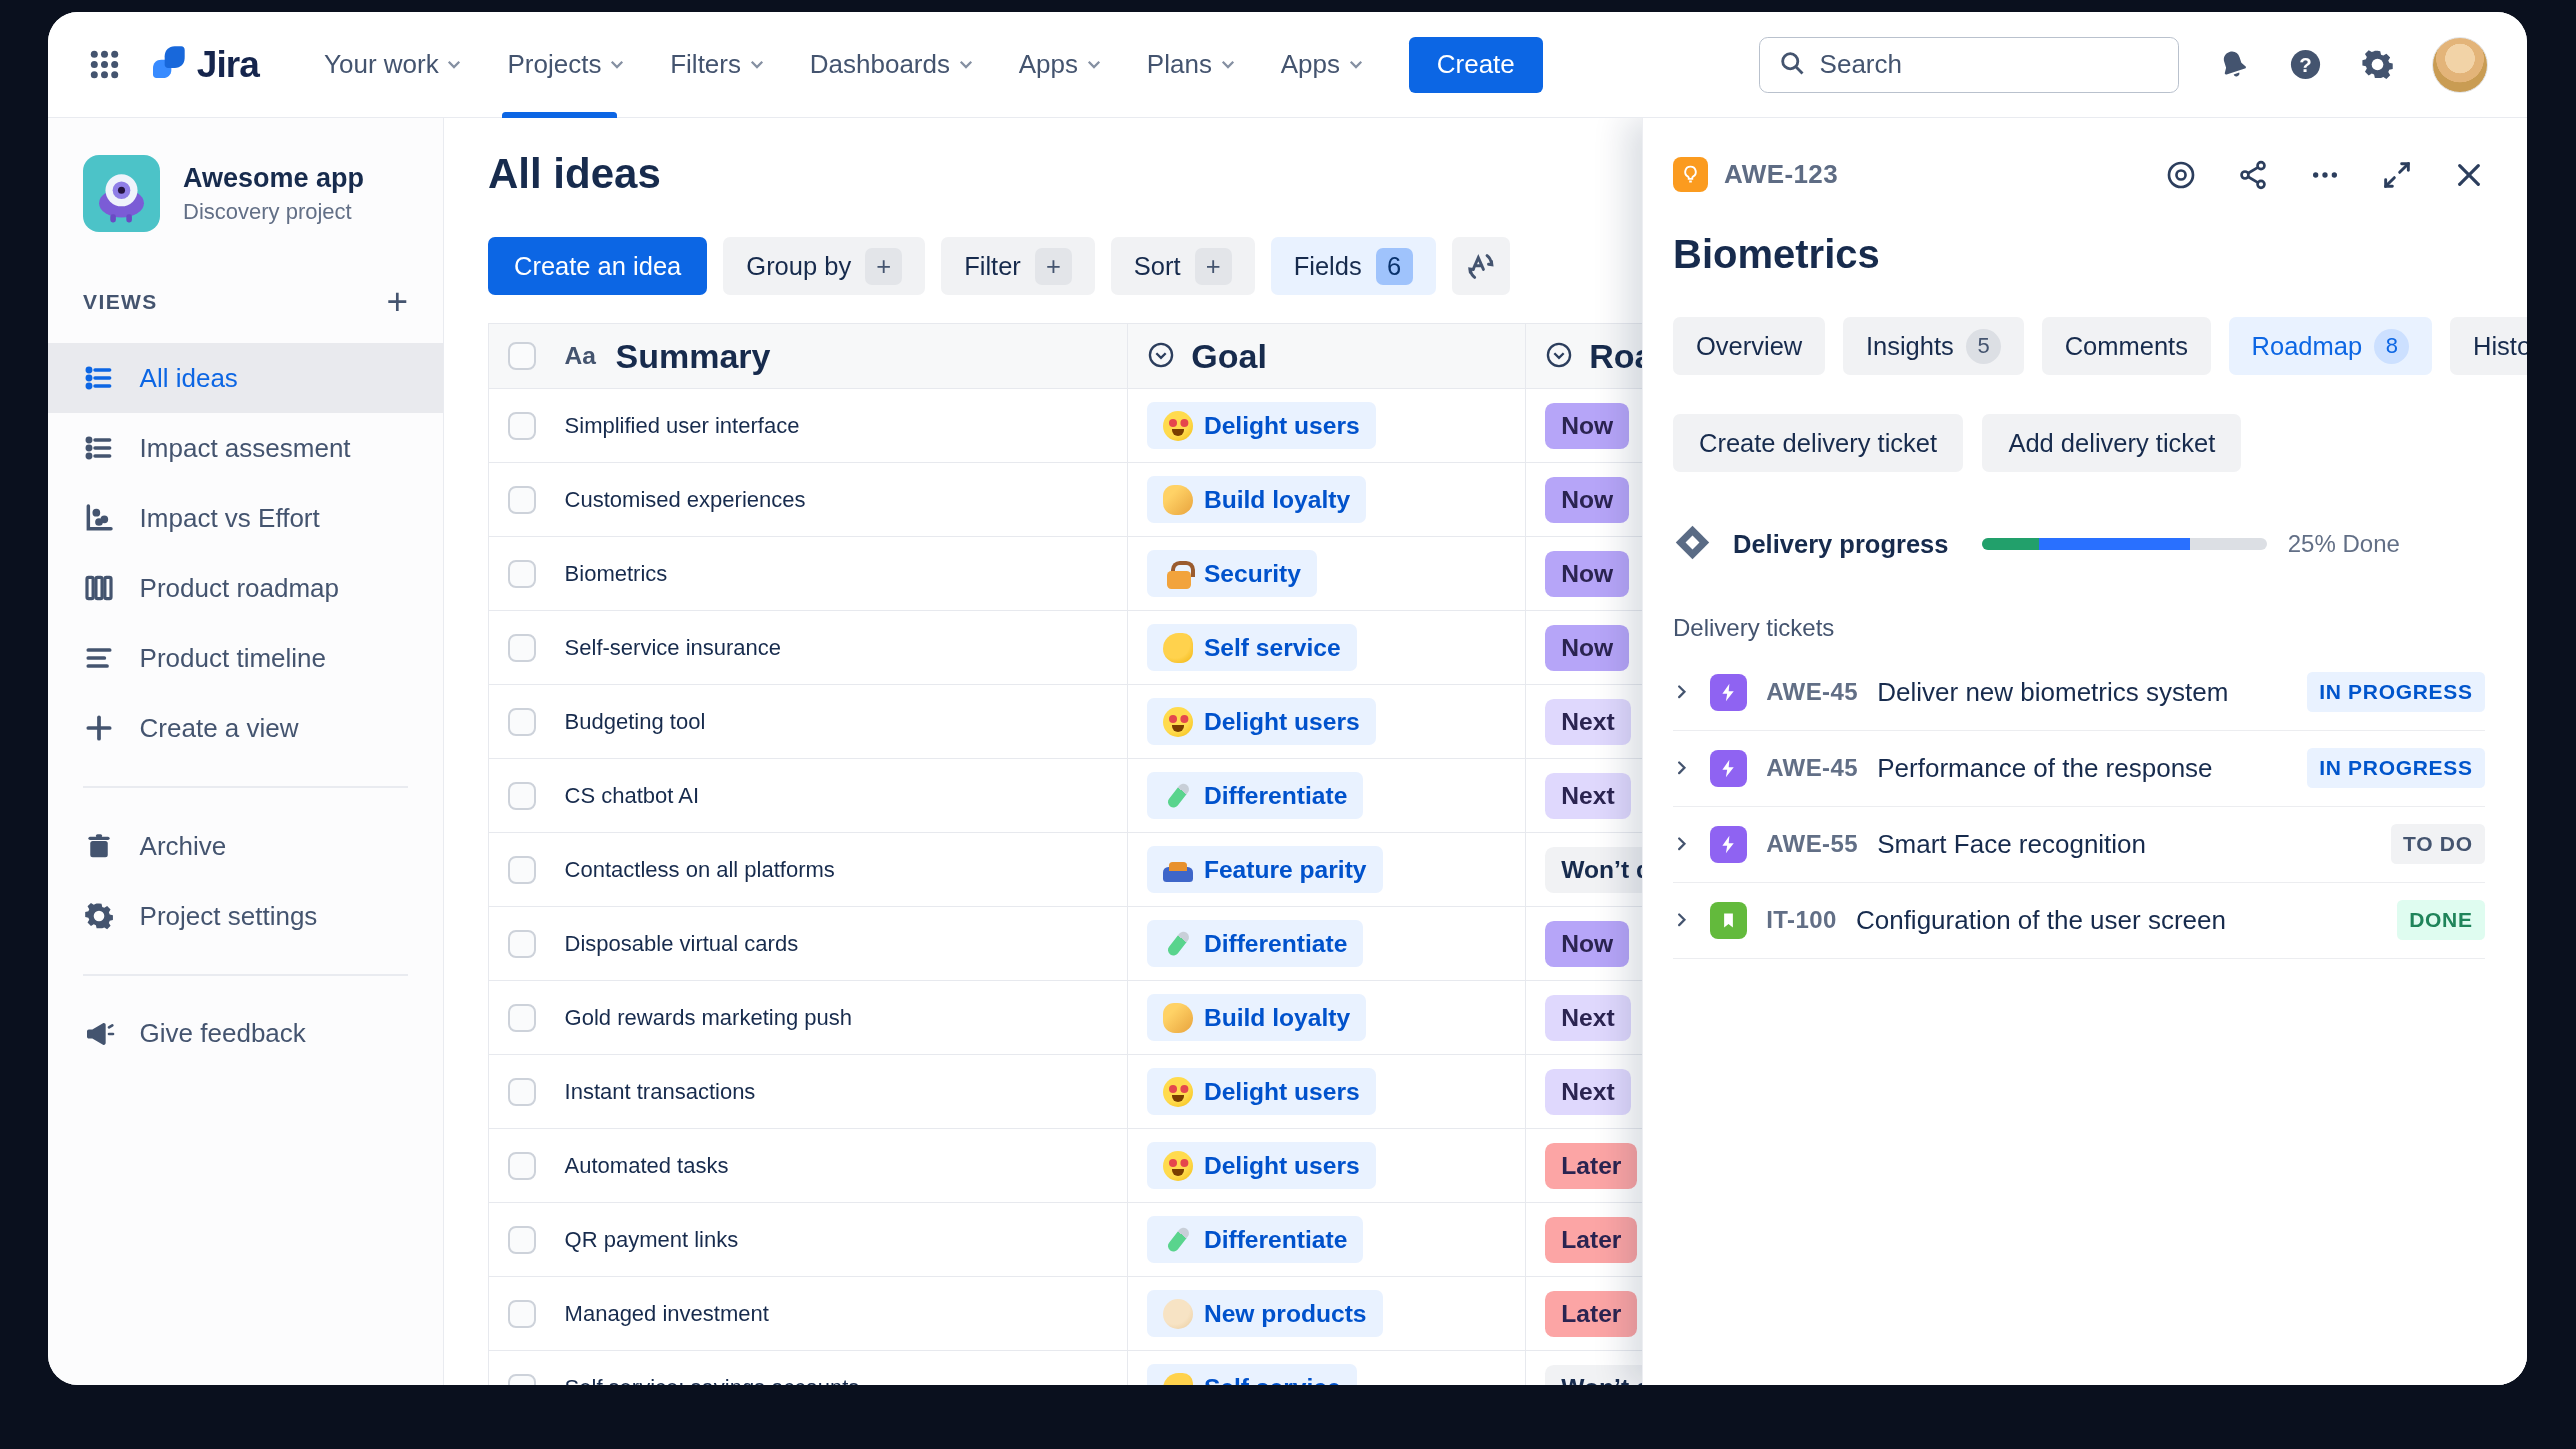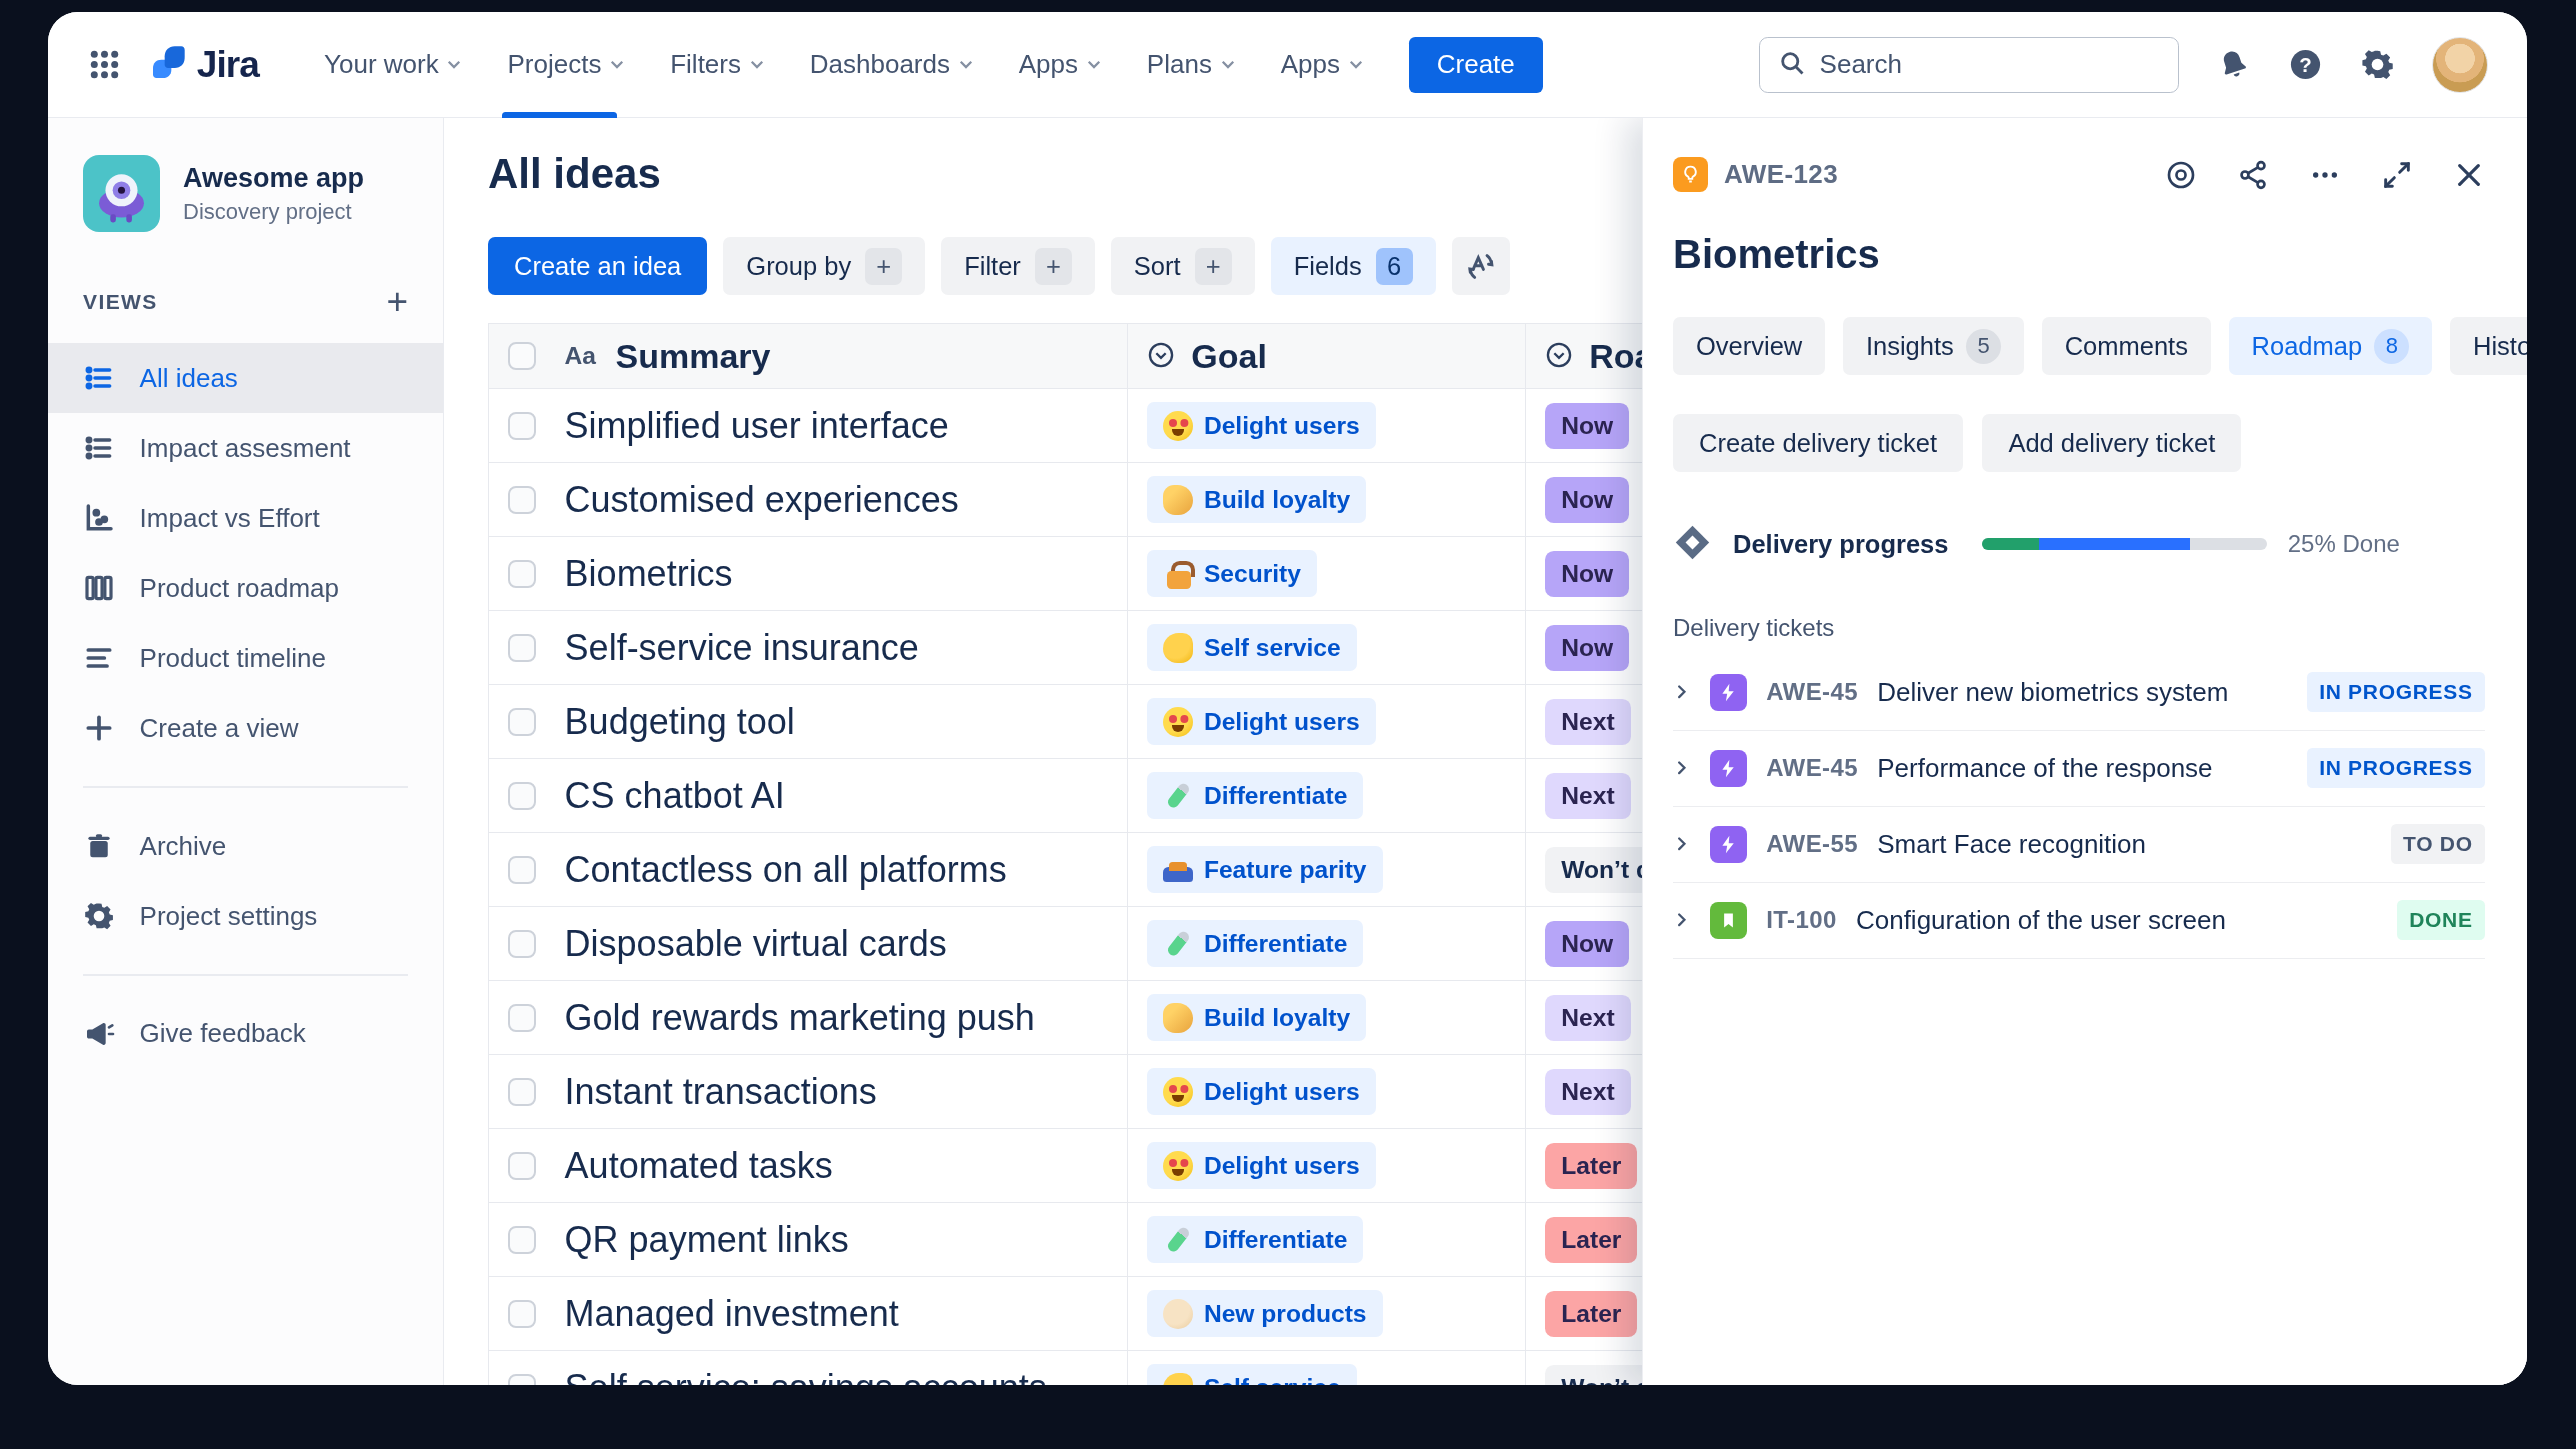--- a/index.html
+++ b/index.html
@@ -54,21 +54,21 @@
 
   
   .table{margin-top:28px;width:1416px;border-top:1.8px solid #E7E9EE;border-left:1.8px solid #E7E9EE}
   .trow{display:flex;border-bottom:1.8px solid #E7E9EE;height:74px;background:#fff}
   .trow.head{height:65px;background:#F7F8F9}
   .cell{display:flex;align-items:center;border-right:1.8px solid #E7E9EE;padding:0 19.3px;gap:16px}
   .c1{width:639px}.c2{width:398px}.c3{width:378px}
   .checkbox{width:28px;height:28px;border:2.6px solid #CDD2DA;border-radius:8px;background:#FAFBFC;flex:none;margin-right:12.3px;cursor:pointer}
   .hlabel{font-size:34px;font-weight:600;color:#172B4D}
   .aa{font-size:24.6px;font-weight:700;color:#44546F;margin-right:3.5px}
-  .sum{font-size:36px;color:#172B4D;white-space:nowrap}
+  .sum{font-size:22px;color:#172B4D;white-space:nowrap}
   .pill-goal{display:flex;align-items:center;gap:10.6px;height:47px;padding:0 16px;border-radius:7px;background:#E9F2FF;cursor:pointer}
   .pill-goal span{font-size:24.6px;font-weight:600;color:#0052CC;white-space:nowrap}
   .pill{height:46px;display:flex;align-items:center;padding:0 16px;border-radius:8.8px;font-size:24.6px;font-weight:600;color:#2B2451;cursor:pointer;white-space:nowrap}
   .p-now{background:#B6A5F8}.p-next{background:#DFD8FD}.p-later{background:#fca5a5}.p-wontdo{background:#F1F2F4;color:#172B4D}
 
   
   .gem{width:30px;height:30px;border-radius:50%;flex:none;position:relative}
   .g-delight{background:radial-gradient(circle at 35% 30%,#FFDB4D 55%,#F2B90D)}
   .g-delight::before{content:'';position:absolute;top:8px;left:5.3px;width:8px;height:8px;background:#E5484D;border-radius:50%;box-shadow:11.4px 0 0 #E5484D}
   .g-delight::after{content:'';position:absolute;bottom:5.3px;left:8.8px;width:12.3px;height:6.2px;background:#7A3E00;border-radius:0 0 8.8px 8.8px}

